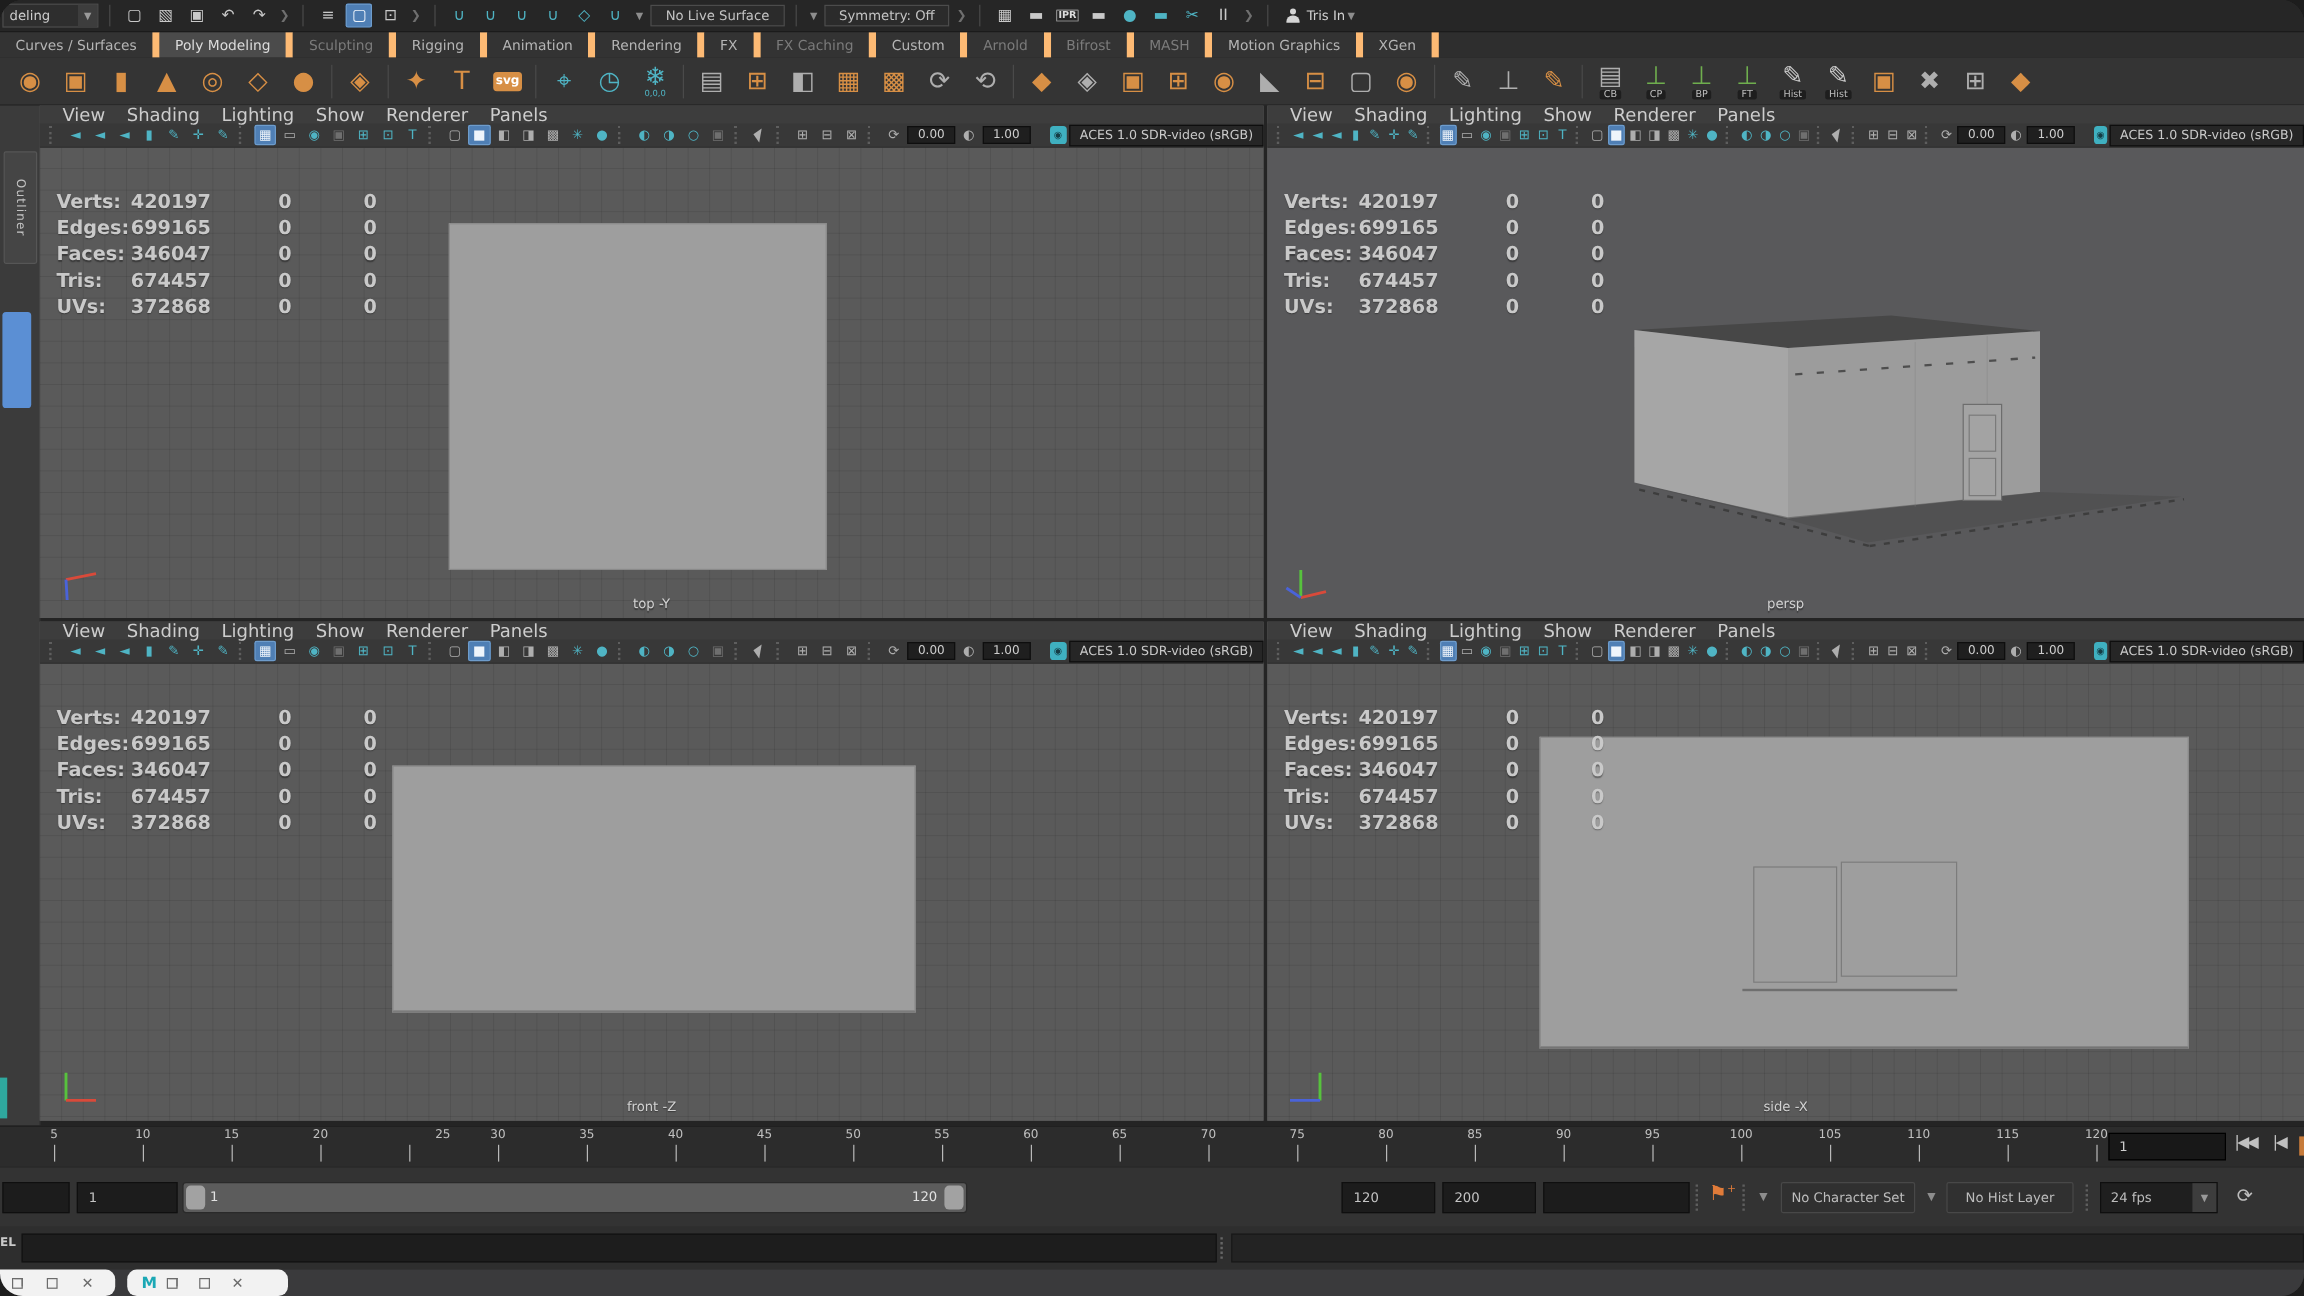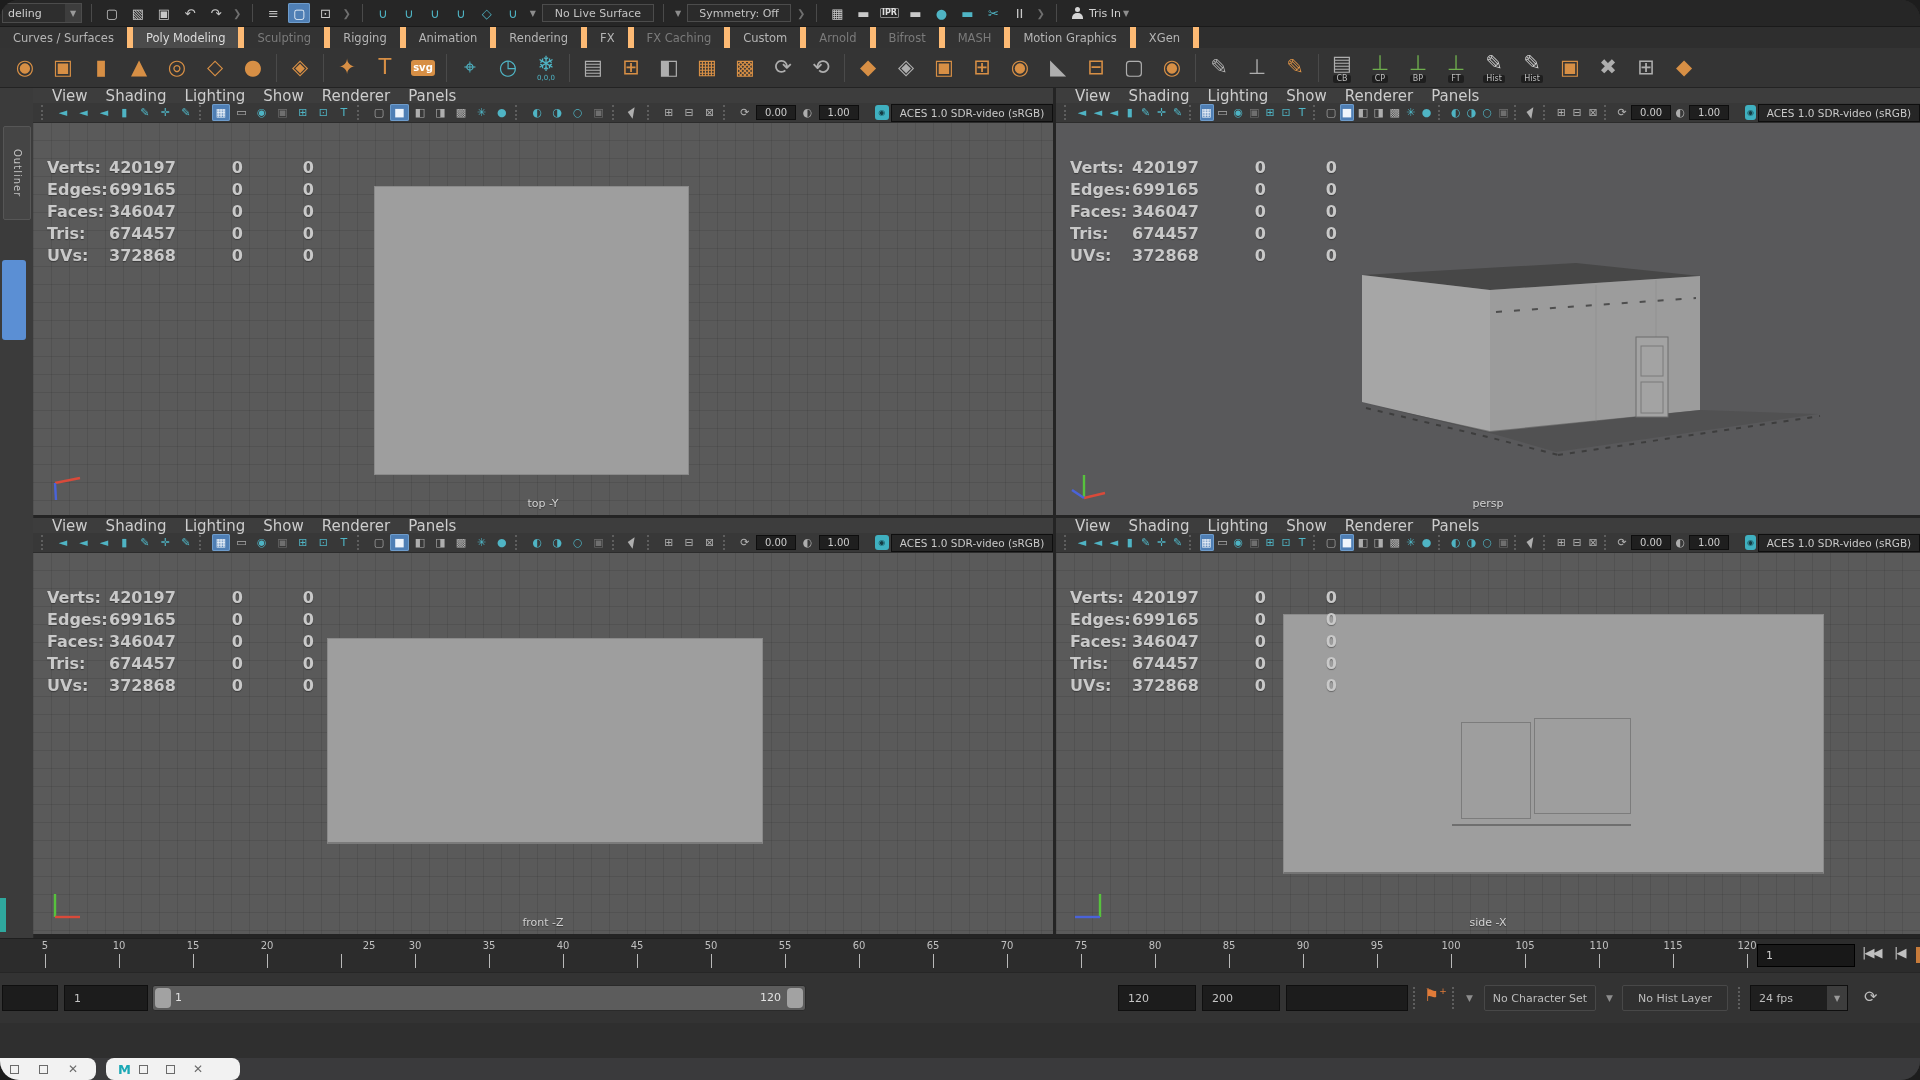--- a/index.html
+++ b/index.html
@@ -865,20 +865,26 @@
       <span>No Hist Layer</span>
     </div>
     <div class="rsep" style="left:1738px;"></div>
     <div class="fpsbox">
       <span>24 fps</span>
       <span class="dd">▼</span>
     </div>
     <div class="loop">⟳</div>
   </div>
 
+  <div class="abs cmdrow">
+    <div class="cmdlabel">EL</div>
+    <div class="cmdinput"></div>
+    <div class="cmdgrip"></div>
+    <div class="cmdresult"></div>
+  </div>
 
   <div class="abs taskbar">
     <div class="pill pill1">
       <span class="wc-restore"></span>
       <span class="wc-max"></span>
       <span class="wc-close">✕</span>
     </div>
     <div class="pill pill2">
       <span class="maya-m">M</span>
       <span class="wc-restore" style="margin-left:-10px;"></span>

